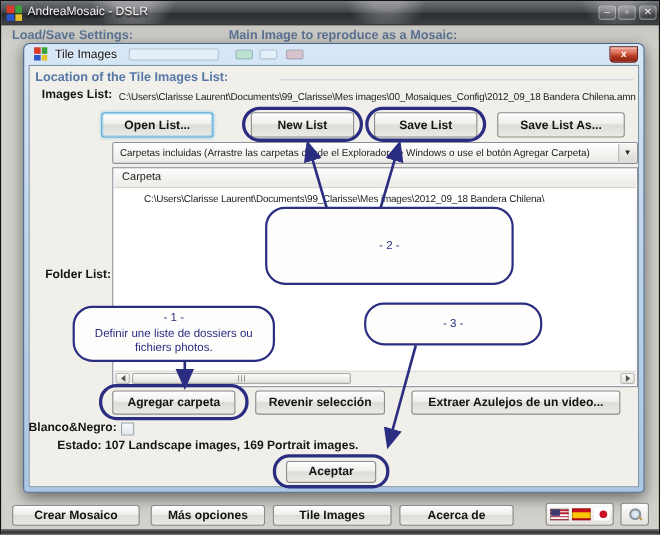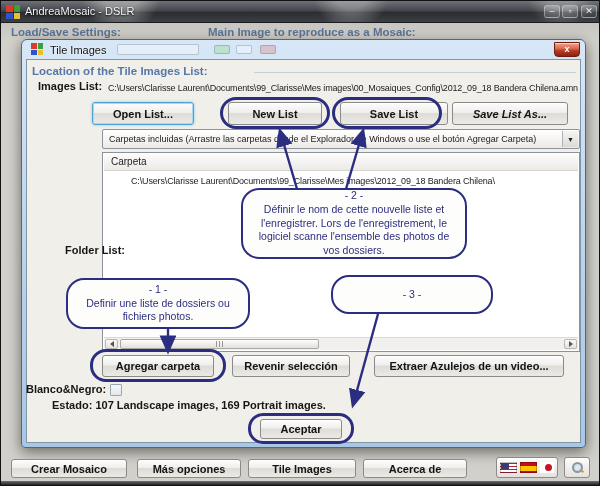--- a/index.html
+++ b/index.html
@@ -134,22 +134,22 @@
     <div class="dialog-inner"></div>
 
     <span class="slateblue" style="left:10px;top:25px;font-size:11.5px;color:#5677a8;">Location of the Tile Images List:</span>
     <div style="position:absolute;left:232px;top:32px;width:322px;height:1px;background:#c9cfd8;"></div>
 
     <span class="boldlbl" style="left:16px;top:40px;">Images List:</span>
     <span class="pathtxt" style="left:86px;top:43px;">C:\Users\Clarisse Laurent\Documents\99_Clarisse\Mes images\00_Mosaiques_Config\2012_09_18 Bandera Chilena.amn</span>
 
     <div class="btn focus" style="left:70px;top:62px;width:102px;height:23px;">Open List...</div>
     <div class="btn" style="left:206px;top:62px;width:94px;height:23px;">New List</div>
-    <div class="btn" style="left:318px;top:62px;width:108px;height:23px;">Save List</div>
-    <div class="btn" style="left:430px;top:62px;width:116px;height:23px;font-style:italic;">Save List As...</div>
+    <div class="btn" style="left:318px;top:62px;width:94px;height:23px;">Save List</div>
+    <div class="btn" style="left:430px;top:62px;width:116px;height:23px;">Save List As...</div>
 
     <div class="annot-oval" style="left:198px;top:57px;width:110px;height:32px;"></div>
     <div class="annot-oval" style="left:310px;top:57px;width:110px;height:32px;"></div>
 
     <div class="combo" style="left:80px;top:89px;width:478px;">
       <span>Carpetas incluidas (Arrastre las carpetas desde el Explorador de Windows o use el botón Agregar Carpeta)</span>
       <span class="arrowbox">▼</span>
     </div>
 
     <div class="listbox" style="left:80px;top:112px;width:478px;height:200px;">
@@ -161,42 +161,41 @@
           </span>
         <span class="scrollarrow" style="right:1px;">
             <i style="border-left:4px solid #555;border-top:3px solid transparent;border-bottom:3px solid transparent;"></i>
           </span>
         <span class="thumb">
             <span class="grip"></span>
           </span>
       </div>
     </div>
 
-    <span class="boldlbl" style="left:15px;top:204px;width:64px;text-align:right;margin-left:24px;">Folder List:</span>
+    <span class="boldlbl" style="left:15px;top:204px;width:64px;text-align:right;">Folder List:</span>
 
     <div class="btn" style="left:80px;top:315px;width:112px;height:22px;">Agregar carpeta</div>
     <div class="btn" style="left:210px;top:315px;width:118px;height:22px;">Revenir selección</div>
     <div class="btn" style="left:352px;top:315px;width:190px;height:22px;">Extraer Azulejos de un video...</div>
     <div class="annot-oval" style="left:68px;top:309px;width:136px;height:33px;"></div>
 
     <span class="boldlbl" style="left:4px;top:343px;">Blanco&amp;Negro:</span>
     <span class="checkbox" style="left:88px;top:344px;"></span>
     <span class="boldlbl" style="left:30px;top:359px;">Estado: 107 Landscape images, 169 Portrait images.</span>
 
     <div class="btn" style="left:238px;top:379px;width:82px;height:20px;">Aceptar</div>
     <div class="annot-oval" style="left:226px;top:373px;width:106px;height:31px;border-radius:15px;"></div>
   </div>
 
   <div class="bubble" style="left:65px;top:277px;width:184px;height:51px;">
     <span class="num">- 1 -</span>
     <span>Definir une liste de dossiers ou fichiers photos.</span>
   </div>
   <div class="bubble" style="left:240px;top:187px;width:226px;height:71px;">
     <span class="num">- 2 -</span>
-    <span>Définir le nom de cette nouvelle liste et l'enregistrer. Lors de l'enregistrement, le logiciel scanne l'ensemble des photos de vos dossiers.</span>
   </div>
   <div class="bubble" style="left:330px;top:274px;width:162px;height:39px;">
     <span class="num">- 3 -</span>
   </div>
 
   <svg id="arrows" width="600" height="486">
     <defs>
       <marker id="ah" markerWidth="9" markerHeight="8" refX="6.5" refY="3.5" orient="auto">
         <path d="M0,0 L8,3.5 L0,7 z" fill="#2b2e80"></path>
       </marker>

